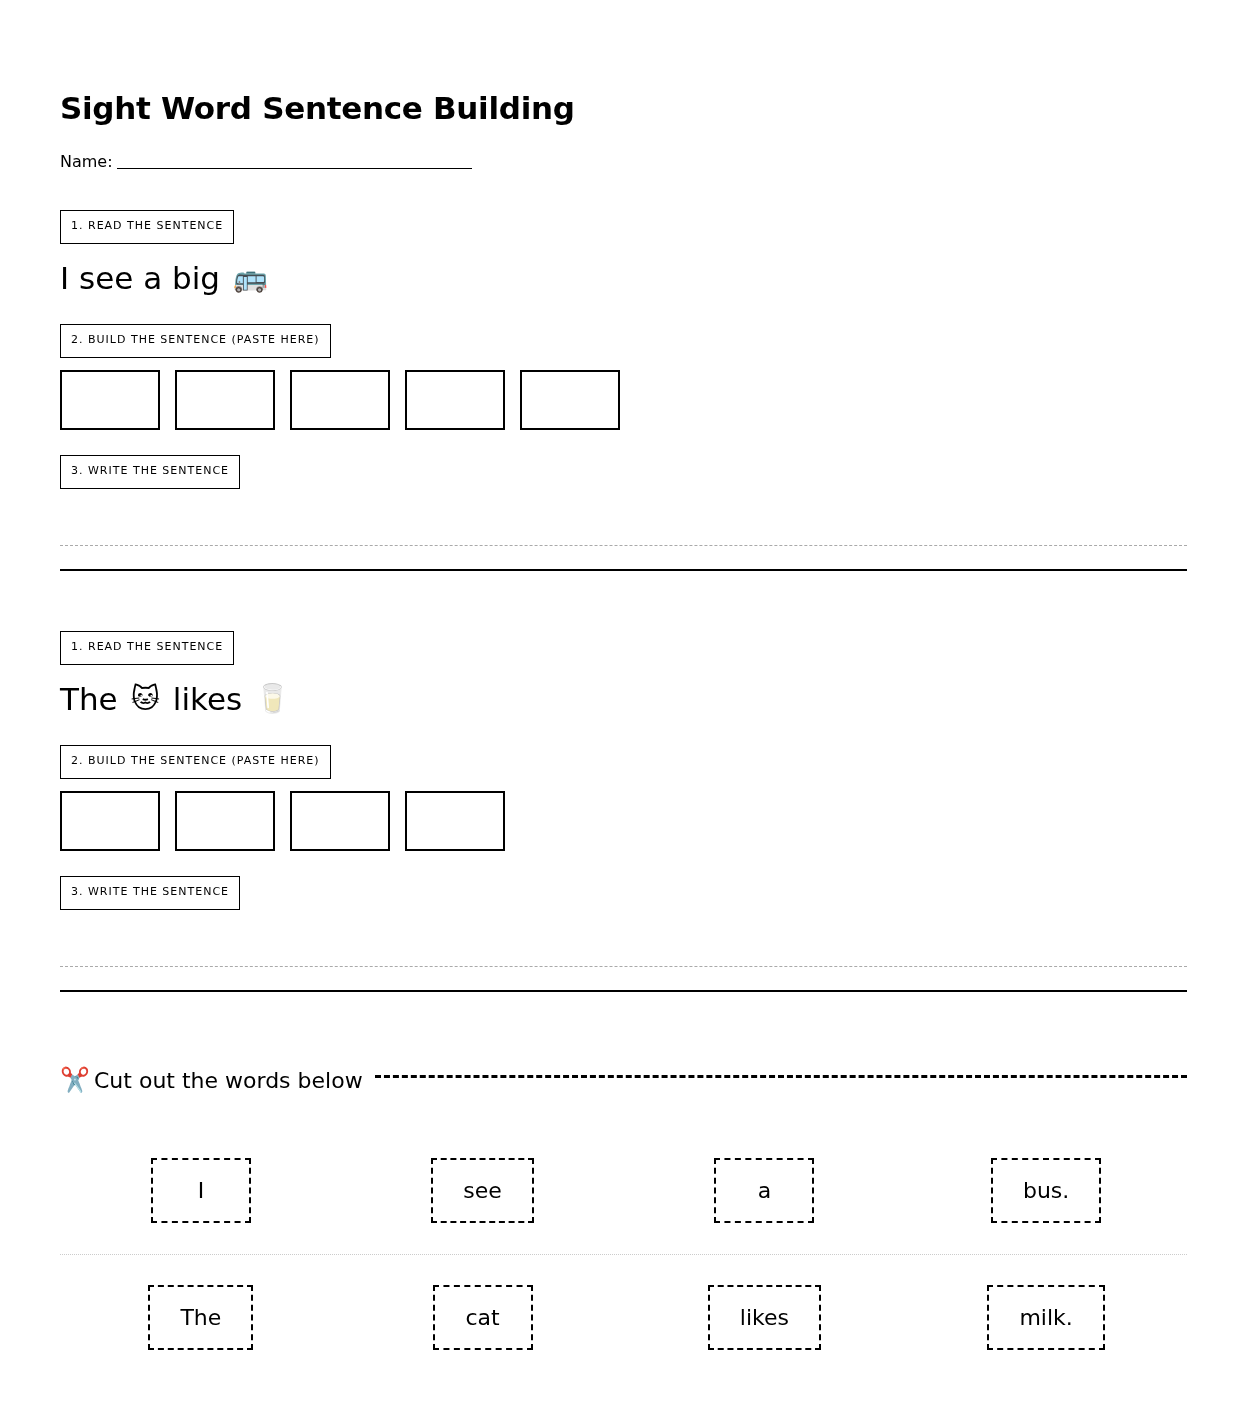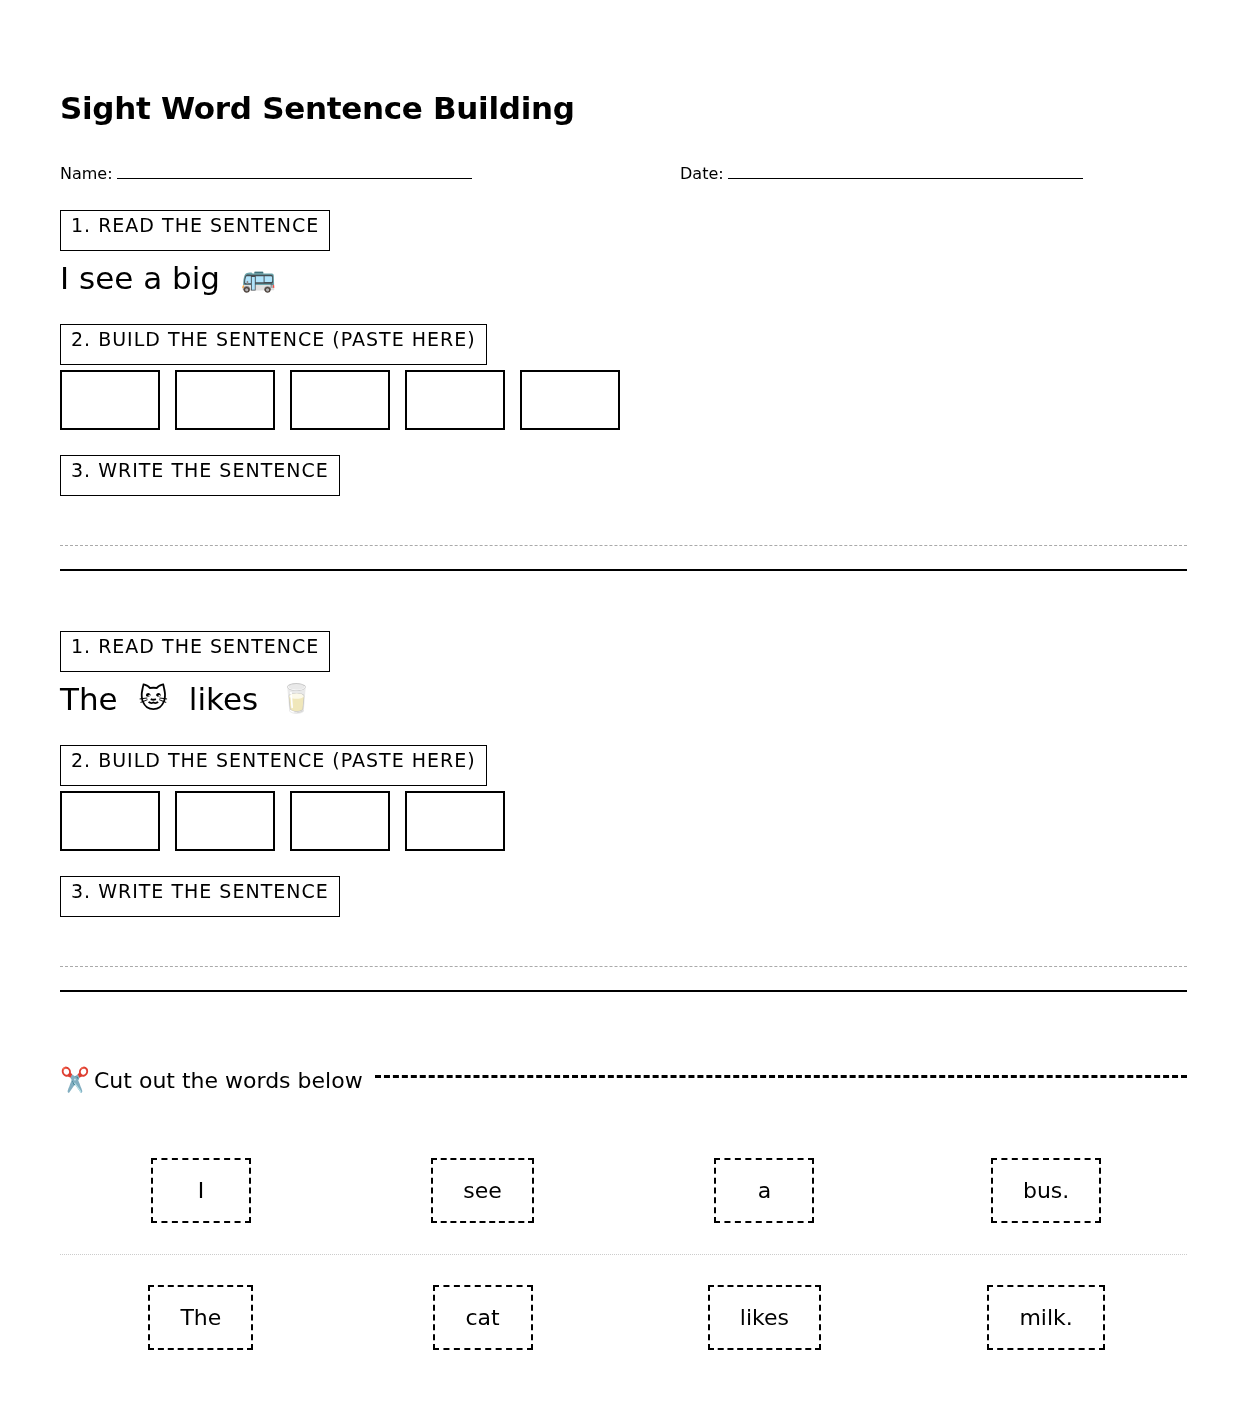--- a/index.html
+++ b/index.html
@@ -10,39 +10,39 @@
       position: relative;
       overflow: hidden;
     }
     .page { position: absolute; left: 60px; top: 0; width: 1127px; }
     .title {
       position: absolute; left: 0; top: 90px;
       font-size: 31px; font-weight: bold; letter-spacing: -0.3px;
       white-space: nowrap;
     }
     .meta-row { position: absolute; top: 148px; left: 0; width: 1127px; height: 20px; }
-    .meta-field { position: absolute; top: 16px; display: flex; align-items: flex-start; font-size: 16px; }
+    .meta-field { position: absolute; top: 4px; display: flex; align-items: center; font-size: 16px; }
     .meta-field .line { display: inline-block; width: 355px; border-bottom: 1px solid #000; height: 15px; margin-left: 4px; }
     .meta-name { left: 0; }
     .meta-date { left: 620px; }
 
     .section { position: absolute; left: 0; width: 1127px; }
     .step-label {
       position: absolute; left: 0;
       border: 1px solid #000;
-      font-size: 19px; letter-spacing: 1px;
+      font-size: 11px; letter-spacing: 1px;
       padding: 0 10px;
-      height: 41px; line-height: 29px;
+      height: 34px; line-height: 29px;
       white-space: nowrap;
       background: #fff;
     }
     .sentence {
       position: absolute; left: 0;
       font-size: 31px; white-space: nowrap;
-      display: flex; align-items: center; gap: 21px;
+      display: flex; align-items: center; gap: 13px;
     }
     .emoji { font-size: 28px; display: inline-block; line-height: 1; }
     .paste-row { position: absolute; left: 0; display: flex; gap: 15px; }
     .paste-box { width: 100px; height: 60px; border: 2px solid #000; background: #fff; }
     .write-guide { position: absolute; left: 0; width: 1127px; border-top: 1px dashed #aaa; }
     .write-base { position: absolute; left: 0; width: 1127px; border-top: 2px solid #000; }
 
     .cut-header { position: absolute; left: 0; top: 1062px; width: 1127px; height: 36px; display: flex; align-items: center; }
     .cut-header .scissors { font-size: 24px; width: 34px; display: inline-block; }
     .cut-header .cut-text { font-size: 22px; white-space: nowrap; }
@@ -61,24 +61,20 @@
 </head>
 <body>
 
 <div class="page">
 
   <h1 class="title">Sight Word Sentence Building</h1>
 
   <div class="meta-row">
     <div class="meta-field meta-name">
       <span>Name:</span>
-      <span class="line"></span>
-    </div>
-    <div class="meta-field meta-date">
-      <span>Date:</span>
       <span class="line"></span>
     </div>
   </div>
 
   <div class="section" style="top:0;">
     <div class="step-label" style="top:210px;">1. READ THE SENTENCE</div>
     <div class="sentence" style="top:260px;">
       <span>I see a big</span>
       <span class="emoji">🚌</span>
     </div>

